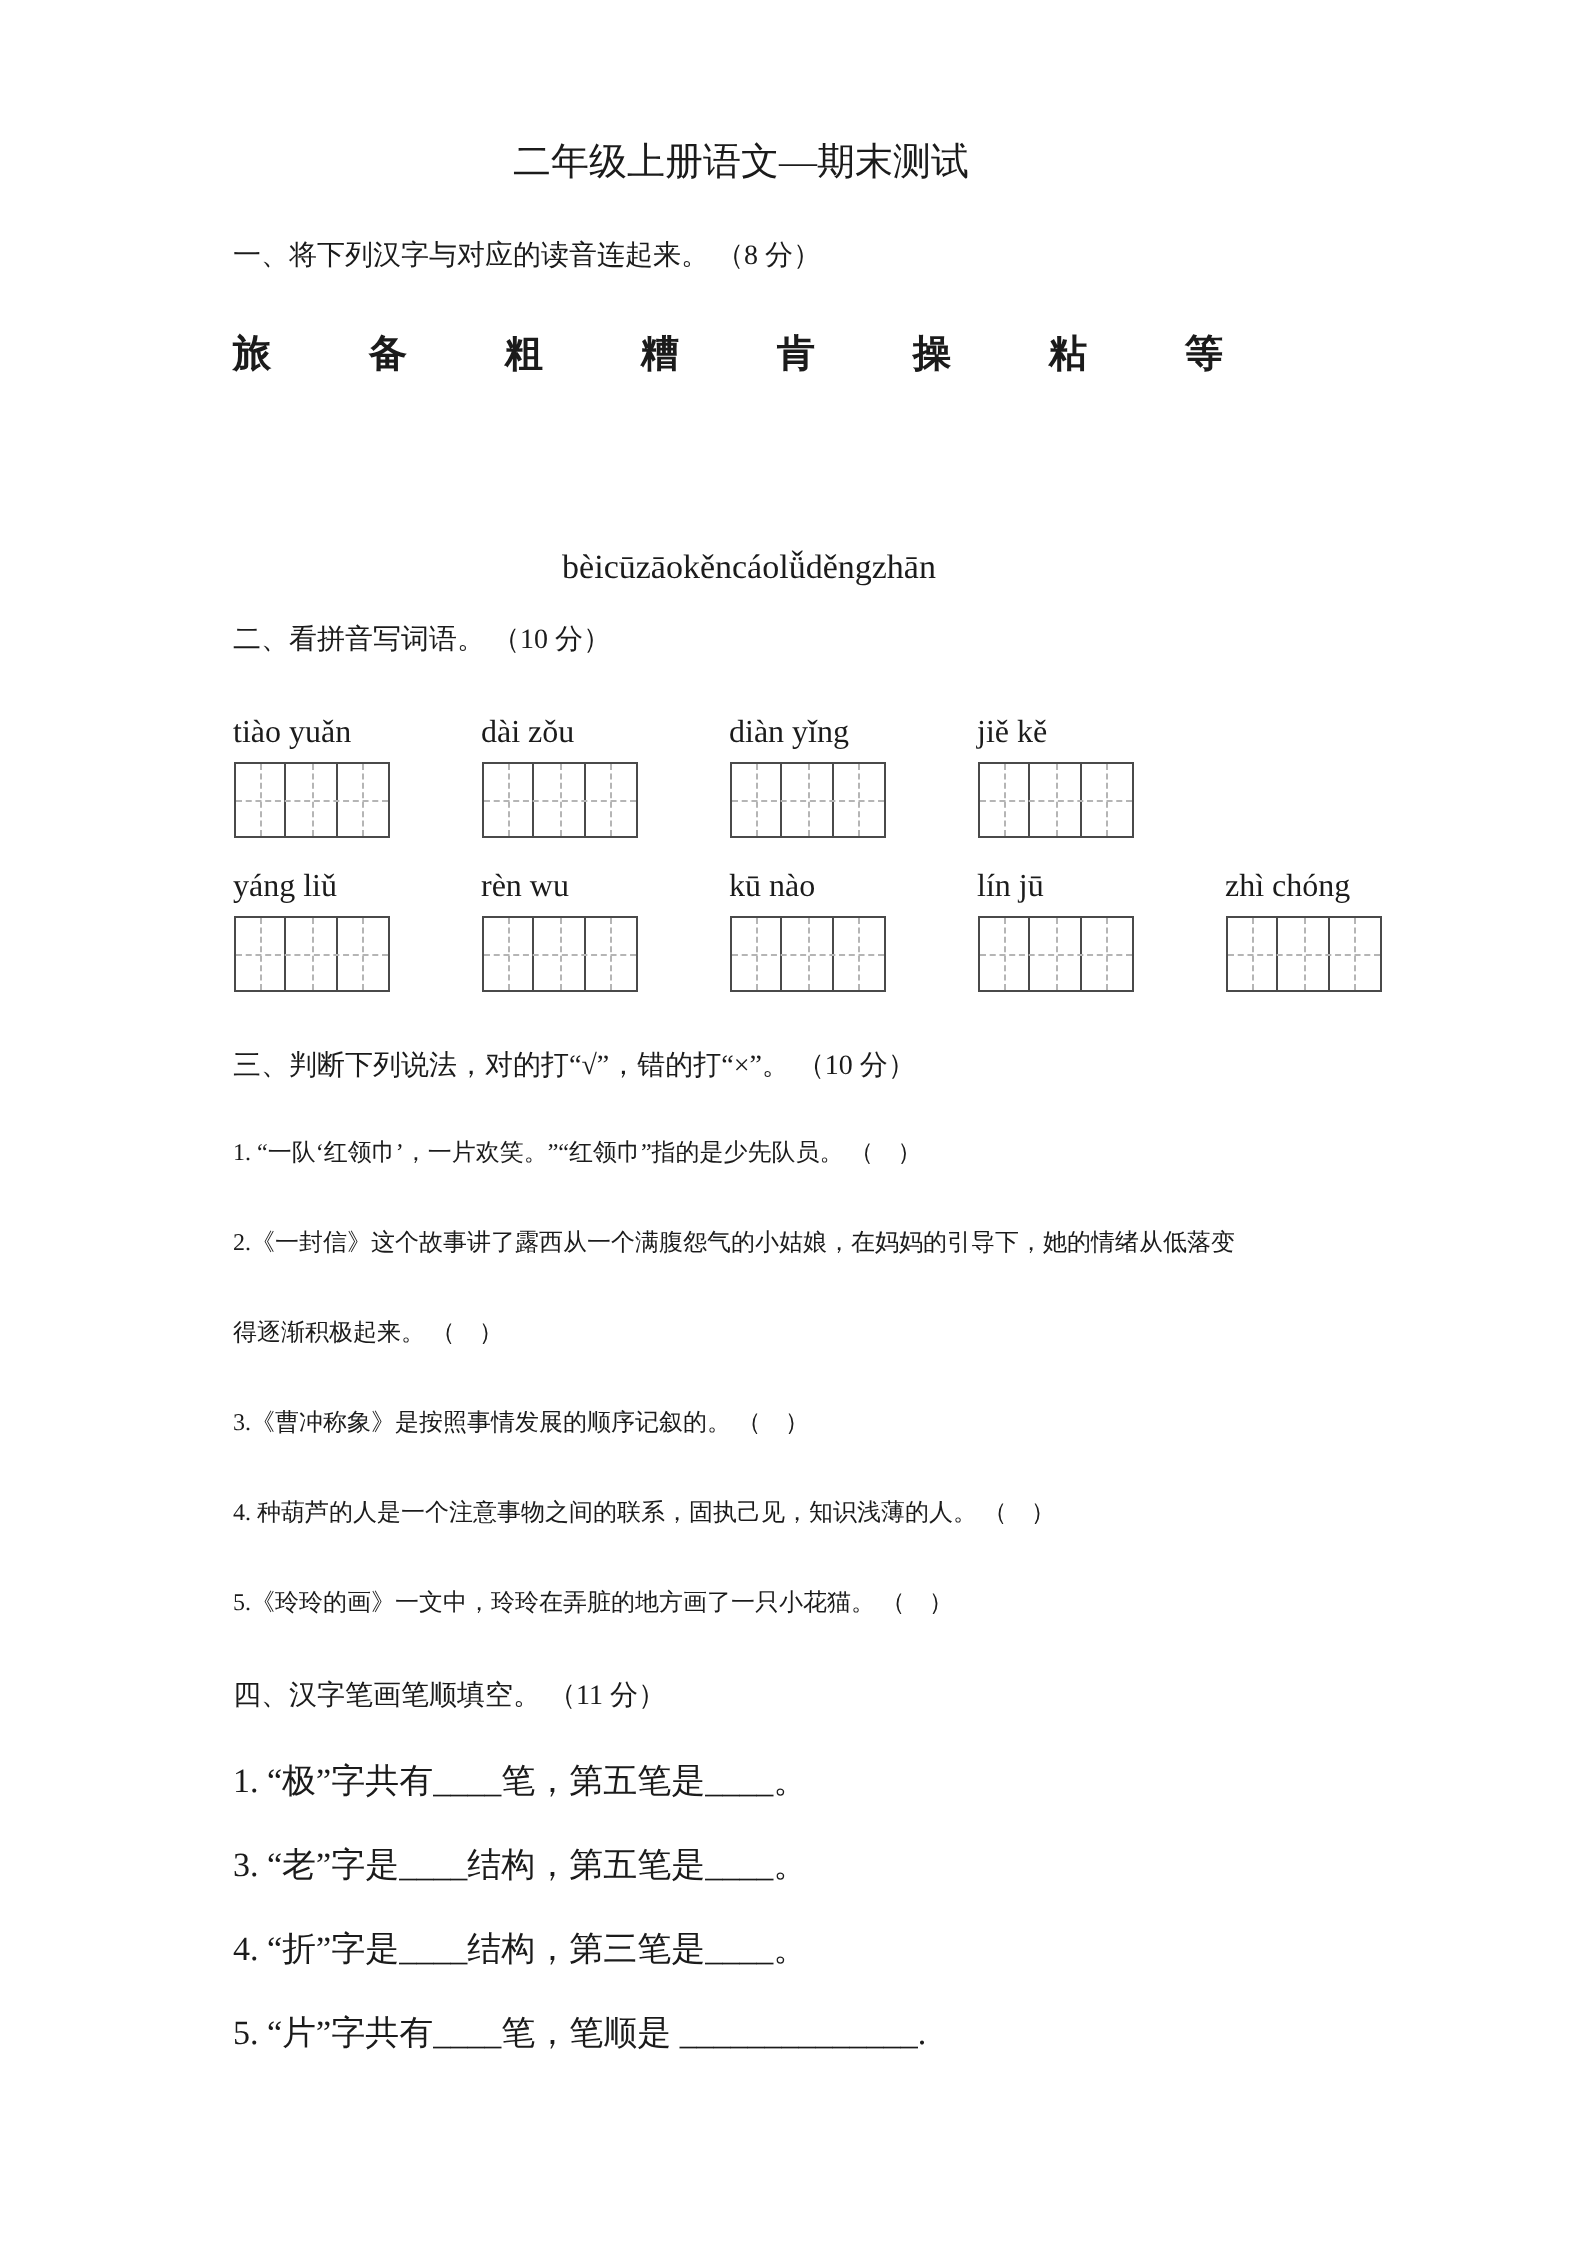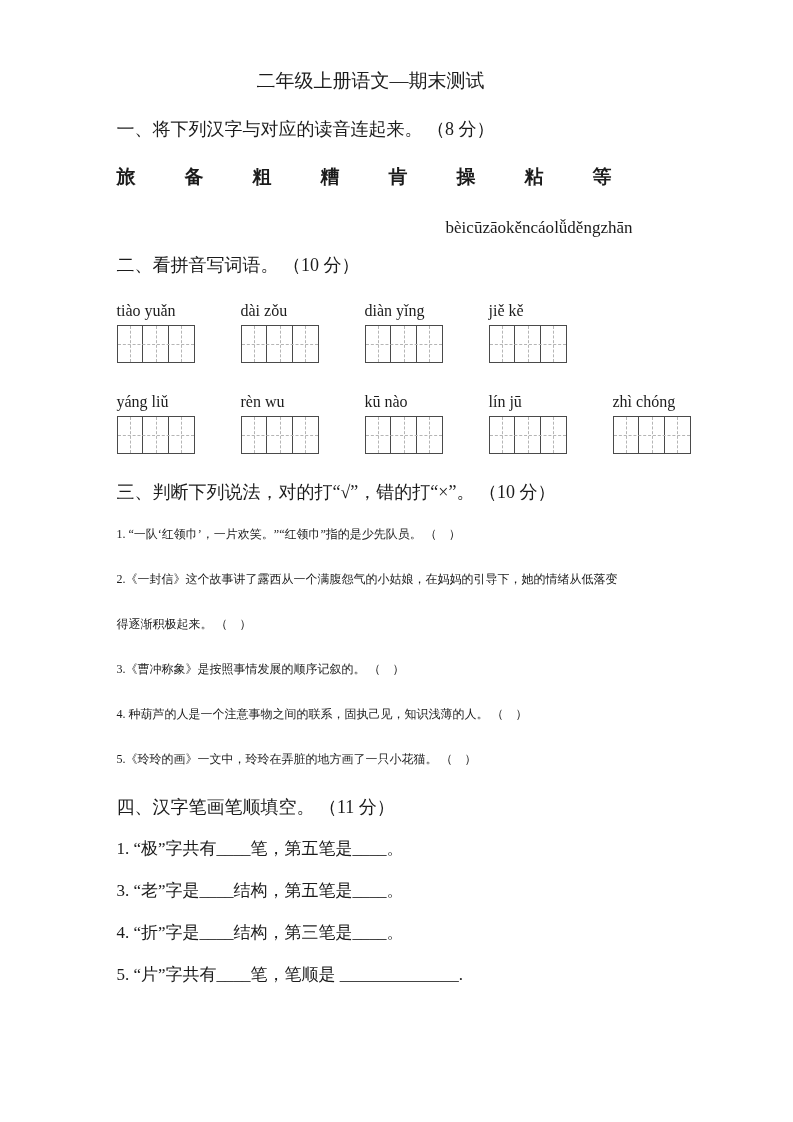--- a/index.html
+++ b/index.html
@@ -14,50 +14,50 @@
     color: #1b1b1b;
     overflow: hidden;
   }
   .title {
     text-align: center;
     font-size: 19px;
     font-weight: 500;
     margin: 0;
   }
   .section-heading {
-    font-size: 18px;
+    font-size: 14px;
     margin: 0;
     line-height: 26px;
   }
   .s1-heading { margin-top: 22px; }
   
   .hanzi-row {
     display: flex;
     justify-content: space-between;
     width: 496px;
     margin-top: 22px;
     font-size: 19px;
     font-weight: 700;
     letter-spacing: 1px;
   }
   .pinyin-row {
     display: flex;
-    justify-content: flex-end;
+    justify-content: center;
     width: 516px;
-    margin-top: 28px;
+    margin-top: 84px;
     font-size: 17px;
   }
   
   .s2-heading { margin-top: 14px; }
   .grid-row {
     display: flex;
     gap: 46px;
     margin-top: 22px;
   }
-  .grid-row.second { margin-top: 28px; }
+  .grid-row.second { margin-top: 14px; }
   .grid-unit { width: 78px; }
   .grid-label {
     font-size: 16px;
     line-height: 22px;
     white-space: nowrap;
     margin-bottom: 3px;
   }
   .grid-block {
     position: relative;
     display: flex;

